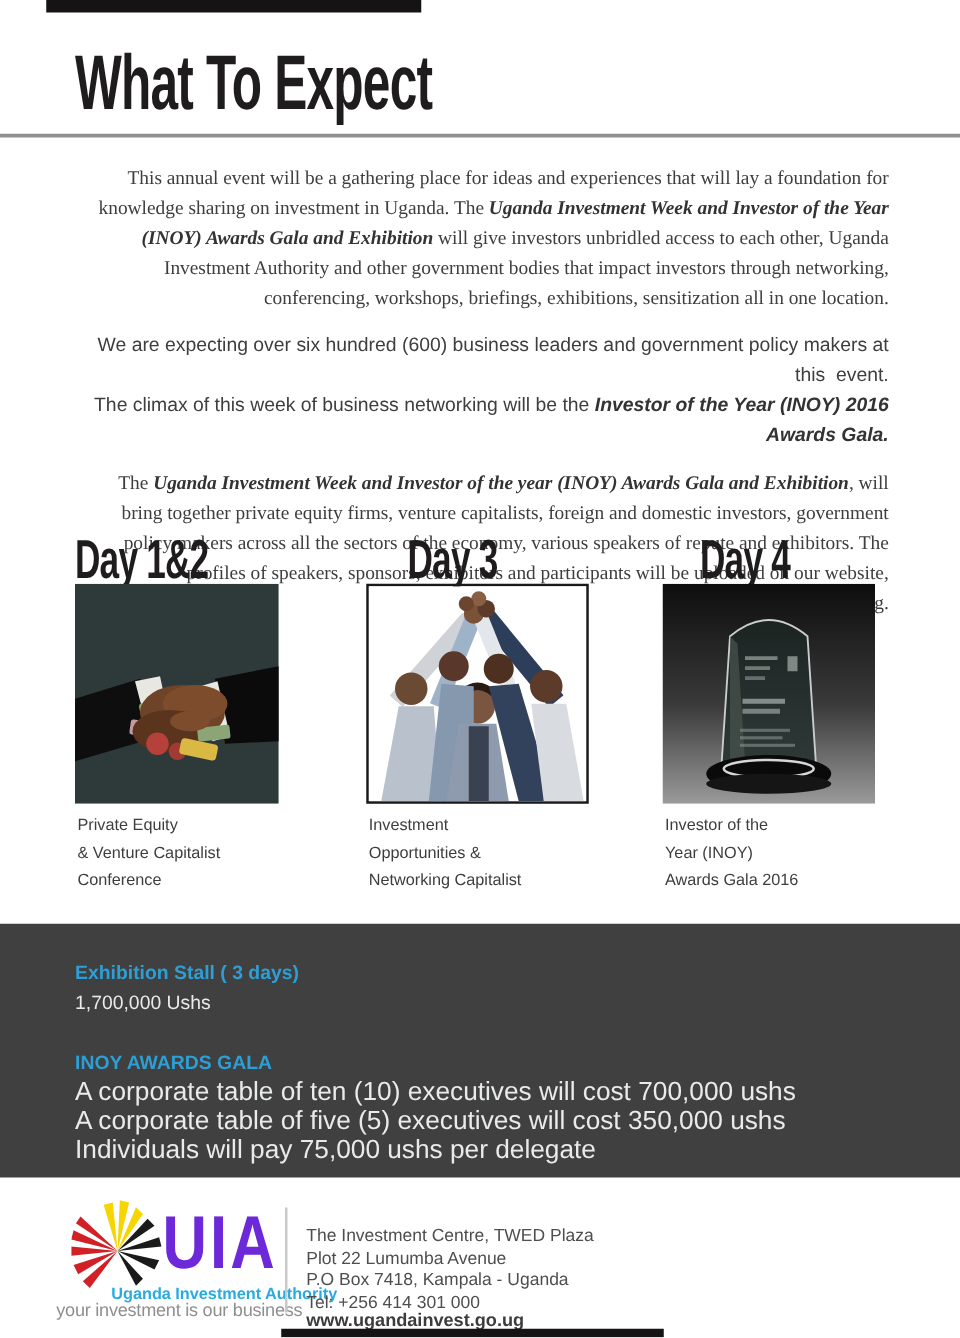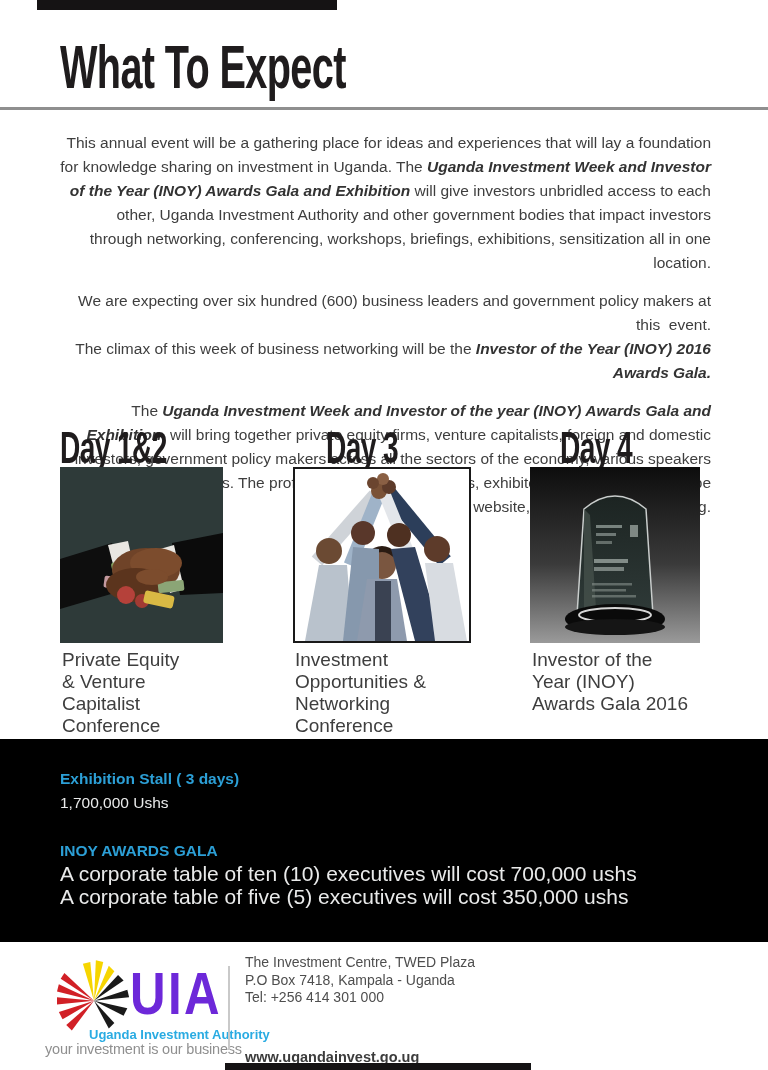--- a/index.html
+++ b/index.html
@@ -8,51 +8,51 @@
 
   
   .top-bar{position:absolute;left:37px;top:0;width:300px;height:10px;background:#151314;}
   .title{position:absolute;left:60px;top:36px;margin:0;font-size:62px;line-height:62px;color:#1f1c1d;white-space:nowrap;}
   .cond{display:inline-block;transform:scaleX(0.64);transform-origin:0 60%;font-weight:700;letter-spacing:-1px;}
   .rule{position:absolute;left:0;top:107px;width:768px;height:3px;background:#8f8f8f;border:0;}
 
   
   .intro{position:absolute;left:60px;top:131px;width:651px;font-size:15.5px;line-height:24px;color:#3e3e3e;}
   .intro p{margin:0 0 14px 0;text-align:right;}
-  .justify{text-align:justify;}
+  .justify{text-align:justify;font-family:Liberation Serif, serif;}
   .prewrap{white-space:pre-wrap;}
   .bi{font-weight:700;font-style:italic;color:#333;}
 
   
   .day-col{position:absolute;top:425px;}
   .day-col.c1{left:60px;width:163px;}
   .day-col.c2{left:293px;width:178px;}
   .day-col.c3{left:530px;width:172px;}
   .day-head{margin:0;font-size:44px;line-height:46px;color:#1f1c1d;white-space:nowrap;text-align:center;}
   .photo{position:absolute;top:42px;left:0;}
   .photo svg{display:block;}
   .photo.bordered{border:2px solid #191919;}
-  .caption{position:absolute;top:224px;left:2px;margin:0;font-size:19px;line-height:22px;color:#3e3e3e;}
-
-  
-  .pricing{position:absolute;left:0;top:739px;width:768px;height:203px;background:#000000;
+  .caption{position:absolute;top:224px;left:2px;margin:0;font-size:13px;line-height:22px;color:#3e3e3e;}
+
+  
+  .pricing{position:absolute;left:0;top:739px;width:768px;height:203px;background:#404040;
            box-sizing:border-box;padding:29px 60px 0 60px;}
   .blue-head{margin:0;font-size:15.5px;font-weight:700;color:#2c9fd6;line-height:22px;}
   .price-line{margin:2px 0 0 0;font-size:15.5px;color:#e9eaea;line-height:22px;}
   .gala-head{margin-top:26px;}
   .gala-lines div{font-size:21px;color:#e9eaea;line-height:23px;}
 
   
   .rays{position:absolute;left:57px;top:960px;}
   .uia-acronym{position:absolute;left:130px;top:964px;font-size:60px;line-height:60px;color:#6d28d9;white-space:nowrap;}
   .uia-acronym .cond2{display:inline-block;transform:scaleX(0.82);transform-origin:0 50%;font-weight:700;letter-spacing:3px;}
   .org-name{position:absolute;left:89px;top:1027px;font-size:13px;font-weight:700;color:#29abe2;white-space:nowrap;}
   .tagline{position:absolute;left:45px;top:1041px;font-size:14.5px;color:#8f8f8f;letter-spacing:-0.2px;white-space:nowrap;}
   .v-divider{position:absolute;left:228px;top:966px;width:2px;height:84px;background:#c9c9c9;}
-  .contact{position:absolute;left:245px;top:954px;font-size:14px;line-height:17.5px;color:#4e4e4e;}
+  .contact{position:absolute;left:245px;top:980px;font-size:14px;line-height:17.5px;color:#4e4e4e;}
   .contact div{white-space:nowrap;}
   .website{position:absolute;left:245px;top:1049px;font-size:14.5px;font-weight:700;color:#3c3c3c;white-space:nowrap;}
   .bottom-bar{position:absolute;left:225px;top:1063px;width:306px;height:7px;background:#151314;}
 </style>
 </head>
 <body>
 
 <div class="page">
 
   <div class="top-bar"></div>
@@ -123,21 +123,21 @@
         <polygon points="48,172 58,78 84,80 84,172" fill="#8698ad"></polygon>
         <polygon points="120,172 96,80 120,78 148,172" fill="#32415c"></polygon>
         <polygon points="140,172 130,94 158,94 172,172" fill="#d8dce1"></polygon>
         <polygon points="62,172 72,110 102,110 112,172" fill="#8e9aad"></polygon>
         <rect x="80" y="112" width="16" height="60" fill="#3a4252"></rect>
       </svg>
     </div>
     <p class="caption">
       <span>Investment</span><br>
       <span>Opportunities &amp;</span><br>
-      <span>Networking Conference</span>
+      <span>Networking Capitalist</span>
     </p>
   </div>
 
   <div class="day-col c3">
     <h2 class="day-head"><span class="cond">Day 4</span></h2>
     <div class="photo">
       <svg width="170" height="176" viewBox="0 0 170 176">
         <defs>
           <linearGradient id="trophyBg" x1="0" y1="0" x2="0" y2="1">
             <stop offset="0" stop-color="#0d0d0d"></stop>
@@ -176,20 +176,21 @@
     </p>
   </div>
 
   <div class="pricing">
     <p class="blue-head">Exhibition Stall ( 3 days)</p>
     <p class="price-line">1,700,000 Ushs</p>
     <p class="blue-head gala-head">INOY AWARDS GALA</p>
     <div class="gala-lines">
       <div>A corporate table of ten (10) executives will cost 700,000 ushs</div>
       <div>A corporate table of five (5) executives will cost 350,000 ushs</div>
+      <div>Individuals will pay 75,000 ushs per delegate</div>
     </div>
   </div>
 
   <div class="rays">
     <svg width="74" height="78" viewBox="0 0 80 84">
 
       <polygon points="40,44 28,4 36,2" fill="#f6d500"></polygon>
       <polygon points="40,44 42,0 50,2" fill="#f6d500"></polygon>
       <polygon points="40,44 56,6 62,12" fill="#f6d500"></polygon>
 
@@ -206,20 +207,21 @@
     </svg>
   </div>
   <div class="uia-acronym"><span class="cond2">UIA</span></div>
   <div class="org-name">Uganda Investment Authority</div>
   <div class="tagline">your investment is our business</div>
 
   <div class="v-divider"></div>
 
   <div class="contact">
     <div>The Investment Centre, TWED Plaza</div>
+    <div>Plot 22 Lumumba Avenue</div>
     <div>P.O Box 7418, Kampala - Uganda</div>
     <div>Tel: +256 414 301 000</div>
   </div>
   <div class="website">www.ugandainvest.go.ug</div>
 
   <div class="bottom-bar"></div>
 
 </div>
 
 </body></html>

